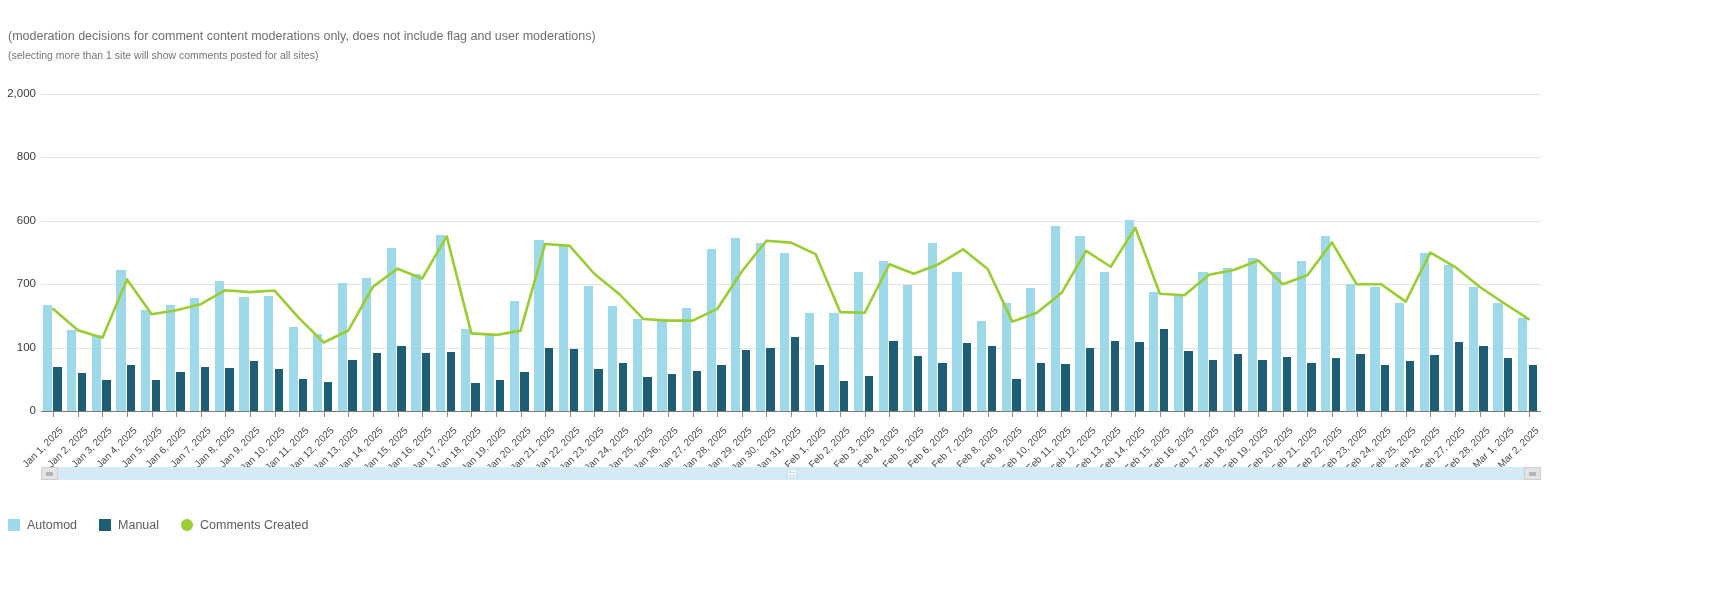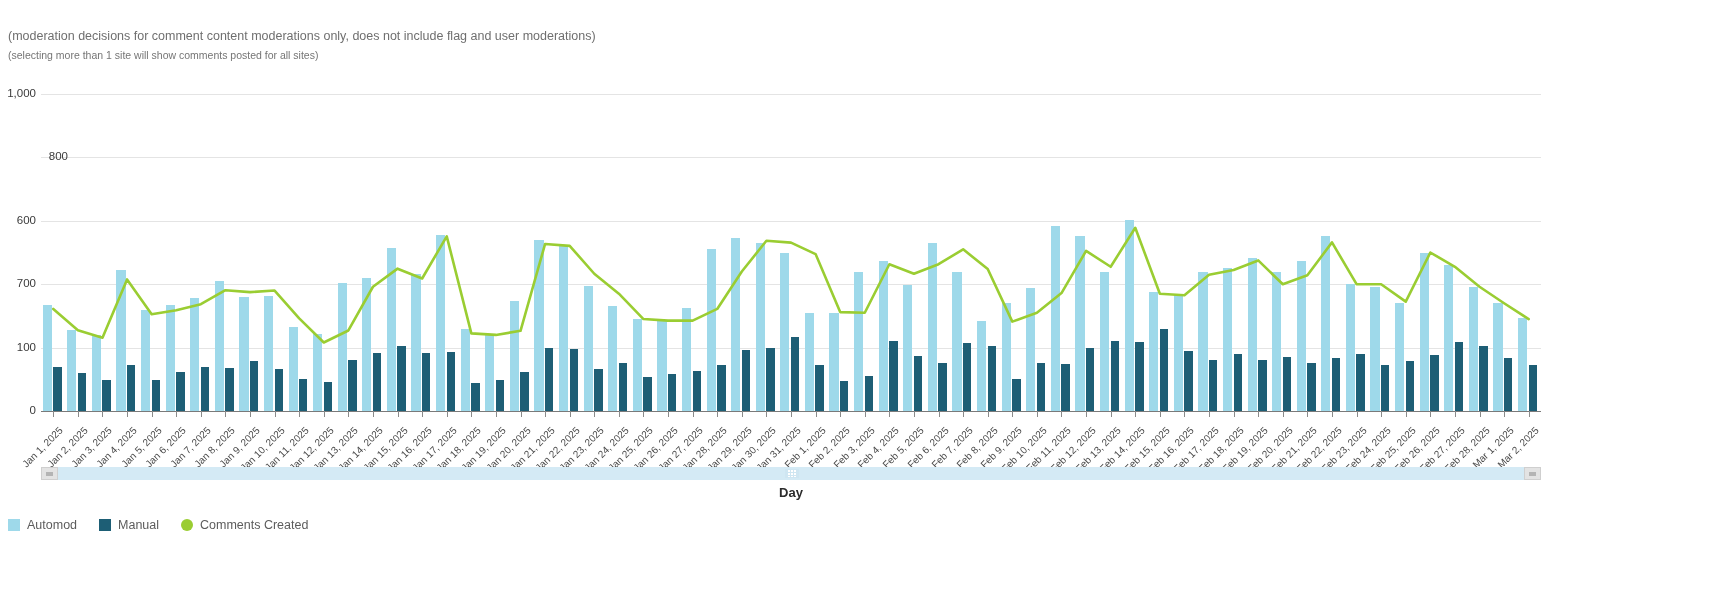--- a/index.html
+++ b/index.html
@@ -325,22 +325,22 @@
         <div class="tick" style="left: 1463.11px;"></div>
         <div class="tick" style="left: 1487.7px;"></div>
       </div>
   </div>
 
   <div id="ylabels">
       <div class="ytext" style="left: 0px; top: 404px;">0</div>
       <div class="ytext" style="left: 0px; top: 340.6px;">100</div>
       <div class="ytext" style="left: 0px; top: 277.2px;">700</div>
       <div class="ytext" style="left: 0px; top: 213.8px;">600</div>
-      <div class="ytext" style="left: 0px; top: 150.4px; margin-left: 32px;">800</div>
-      <div class="ytext" style="left: 0px; top: 87px;">1,000</div>
+      <div class="ytext" style="left: 0px; top: 150.4px;">800</div>
+      <div class="ytext" style="left: 0px; top: 87px;">2,000</div>
     </div>
   <div id="xlabels">
       <div class="xlab" style="left: -38.7049px; top: 423px; width: 100px;">Jan 1, 2025</div>
       <div class="xlab" style="left: -14.1148px; top: 423px; width: 100px;">Jan 2, 2025</div>
       <div class="xlab" style="left: 10.4754px; top: 423px; width: 100px;">Jan 3, 2025</div>
       <div class="xlab" style="left: 35.0656px; top: 423px; width: 100px;">Jan 4, 2025</div>
       <div class="xlab" style="left: 59.6557px; top: 423px; width: 100px;">Jan 5, 2025</div>
       <div class="xlab" style="left: 84.2459px; top: 423px; width: 100px;">Jan 6, 2025</div>
       <div class="xlab" style="left: 108.836px; top: 423px; width: 100px;">Jan 7, 2025</div>
       <div class="xlab" style="left: 133.426px; top: 423px; width: 100px;">Jan 8, 2025</div>
@@ -404,21 +404,20 @@
       <div class="grip"></div>
     </div>
     <div class="thumb-mid">
         <i></i>
       </div>
     <div class="thumb-right">
       <div class="grip"></div>
     </div>
   </div>
 
-  <div class="axis-title">Day</div>
 
   <div class="legend" id="legend">
       <div class="legend-item">
         <span class="swatch-sq" style="background: rgb(158, 217, 234);"></span>
         <span class="legend-label">Automod</span>
       </div>
       <div class="legend-item">
         <span class="swatch-sq" style="background: rgb(29, 94, 117);"></span>
         <span class="legend-label">Manual</span>
       </div>

